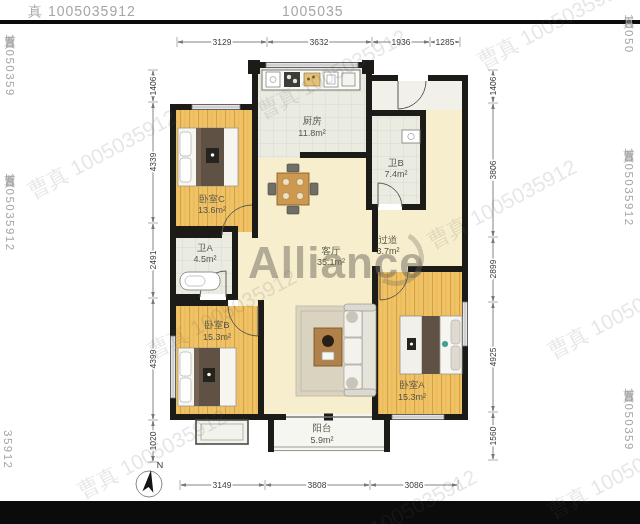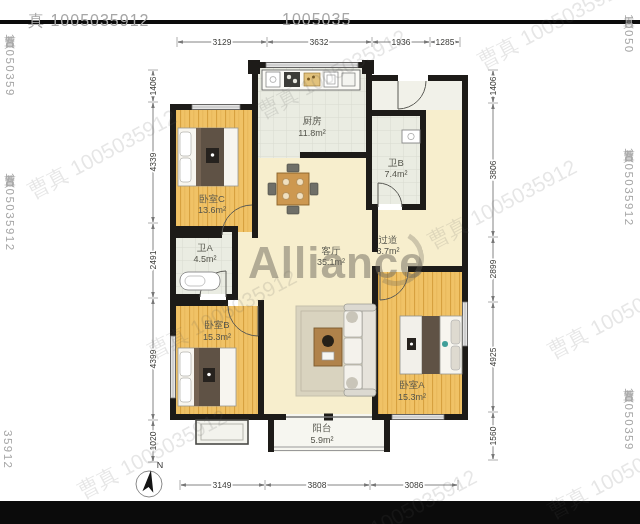--- a/index.html
+++ b/index.html
@@ -6,22 +6,22 @@
   #stage{position:relative;width:640px;height:524px;overflow:hidden;background:#ffffff;
          font-family:"Liberation Sans","DejaVu Sans",sans-serif;}
   .bar{position:absolute;left:0;width:640px;background:#0b0b0b;z-index:1;}
   .bar.top{top:20px;height:4px;}
   .bar.bottom{top:501px;height:23px;}
   #plan{position:absolute;left:0;top:0;z-index:2;}
   .wm-t{position:absolute;color:#555;opacity:.14;font-size:21px;white-space:nowrap;
         transform:rotate(-28deg);z-index:3;pointer-events:none;}
   .wm-v{position:absolute;writing-mode:vertical-rl;text-orientation:mixed;color:#a6a6a6;
         font-size:11.5px;letter-spacing:1.5px;z-index:5;pointer-events:none;white-space:nowrap;}
-  .wm-h{position:absolute;color:#a6a6a6;font-size:16px;letter-spacing:1px;z-index:5;
-        pointer-events:none;white-space:nowrap;margin-top:8px;}
+  .wm-h{position:absolute;color:#a6a6a6;font-size:14px;letter-spacing:1px;z-index:5;
+        pointer-events:none;white-space:nowrap;}
   #alliance{position:absolute;left:208px;top:238px;font-size:44px;font-weight:bold;
         color:#6f6a5e;opacity:.5;letter-spacing:1px;z-index:4;pointer-events:none;margin-left:40px;}
   #alliance-swoosh{position:absolute;left:368px;top:230px;width:46px;height:46px;
         border:5px solid #6f6a5e;border-radius:50%;border-top-color:transparent;
         border-left-color:transparent;transform:rotate(-15deg);opacity:.3;z-index:4;
         pointer-events:none;}
   .rn{font-size:9.5px;fill:#55554c;text-anchor:middle;}
   .ra{font-size:9px;fill:#55554c;text-anchor:middle;}
   .dt{font-size:8.5px;fill:#3f3f3c;text-anchor:middle;paint-order:stroke;stroke:#fff;stroke-width:3px;}
   .dl{stroke:#777;stroke-width:0.9;}

